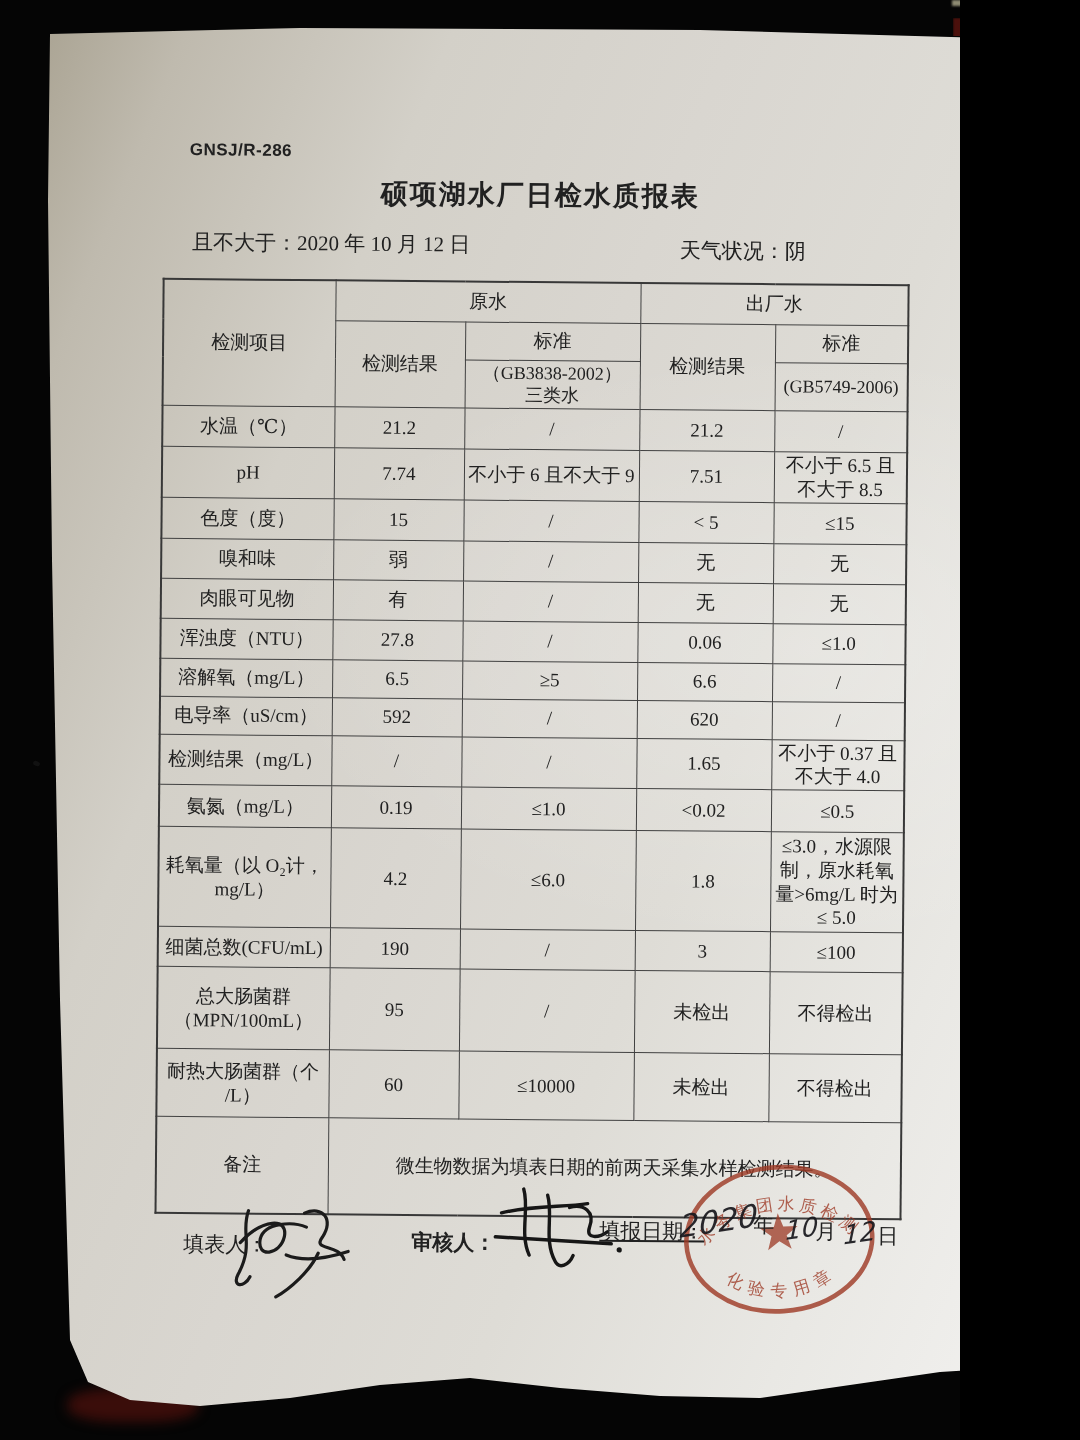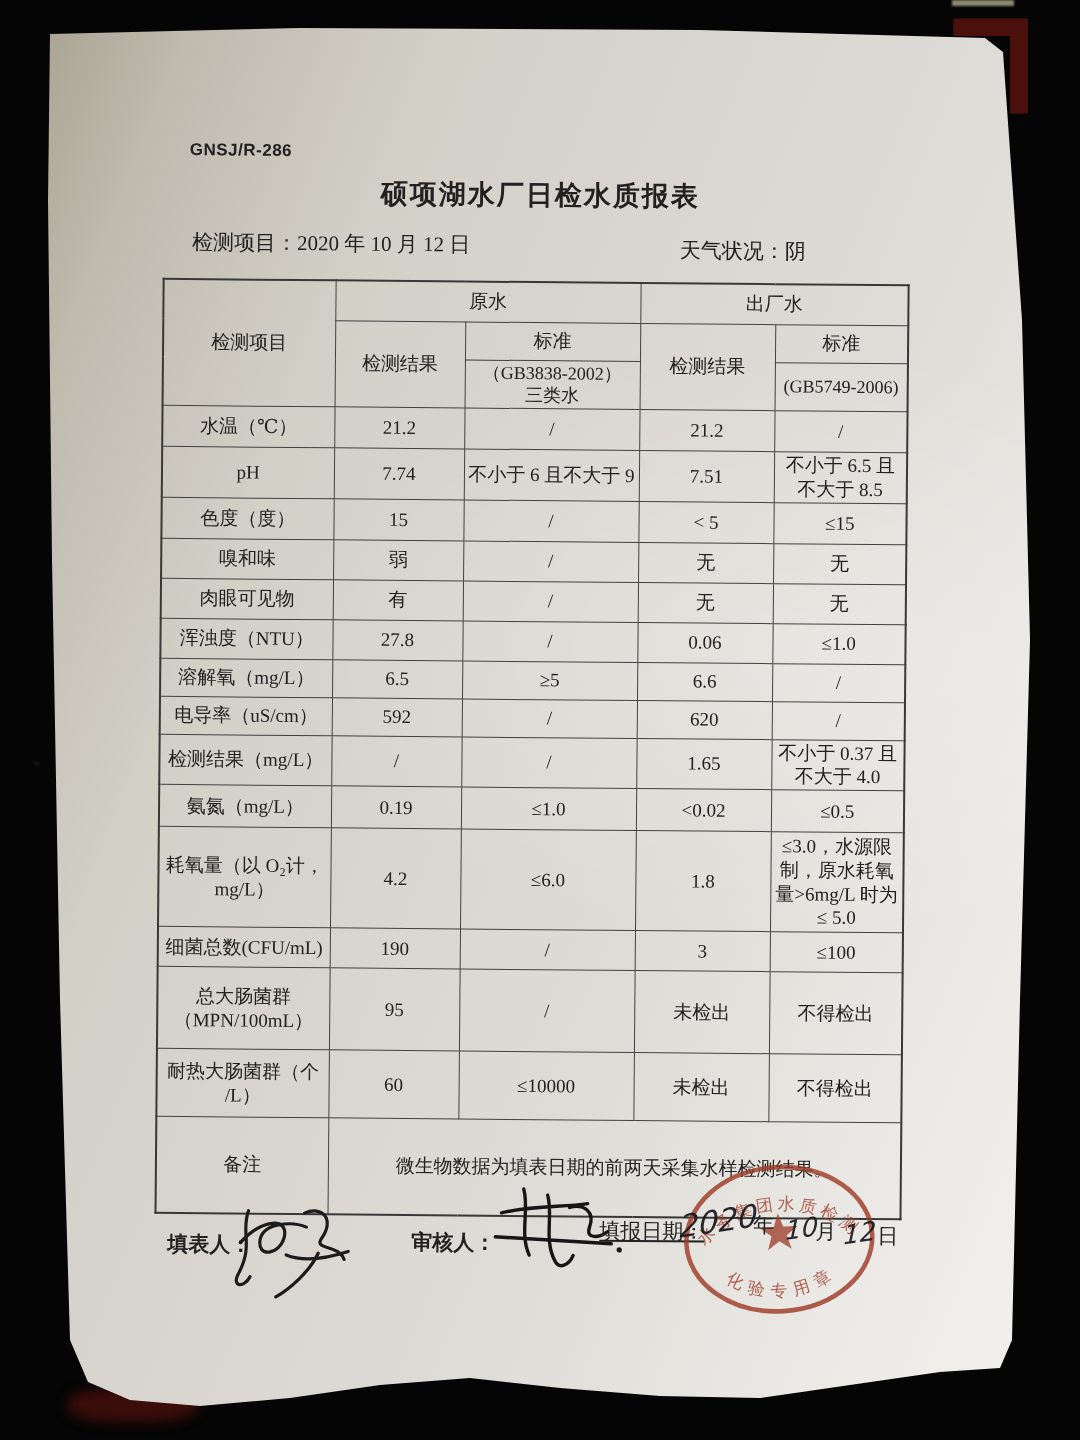--- a/index.html
+++ b/index.html
@@ -1,16 +1,16 @@
 <!DOCTYPE html>
 <html><head>
 <meta charset="utf-8">
 <style>
   html,body{margin:0;padding:0;background:#000;}
-  .page{position:relative;width:1080px;height:1440px;background:#050505;overflow:hidden;
+  .page{position:relative;width:960px;height:1440px;background:#050505;overflow:hidden;
         font-family:"Liberation Serif","DejaVu Serif",serif;color:#212121;}
   
   .frame-mark{position:absolute;left:953px;top:18px;width:77px;height:96px;
         clip-path:polygon(0 0,75px 0,75px 96px,57px 96px,57px 18px,0 18px);
         background:#4b100c;filter:blur(1px);}
   .frame-glow-bl{position:absolute;left:68px;top:1388px;width:130px;height:34px;
         background:#3a0d0a;filter:blur(6px);border-radius:40%;}
   .top-sliver{position:absolute;left:952px;top:0;width:62px;height:6px;background:#8d8a72;filter:blur(1px);}
   
   .paper{position:absolute;left:0;top:0;width:1080px;height:1440px;
@@ -57,21 +57,21 @@
   <div class="top-sliver"></div>
   <div class="frame-glow-bl"></div>
   <div class="paper"></div>
   <div class="speck"></div>
 
   <div class="content">
 
     <div class="form-code">GNSJ/R-286</div>
     <div class="title">硕项湖水厂日检水质报表</div>
 
-    <div class="meta sample"><span>检测项目：</span><span>2020 年 10 月  12 日</span></div>
+    <div class="meta sample"><span>且不大于：</span><span>2020 年 10 月  12 日</span></div>
     <div class="meta weather"><span>天气状况：</span><span>阴</span></div>
 
     <table class="report">
       <colgroup>
           <col style="width:172px">
           <col style="width:130px">
           <col style="width:175px">
           <col style="width:135px">
           <col style="width:133px">
         </colgroup>
@@ -195,21 +195,21 @@
           <td>未检出</td>
           <td>不得检出</td>
         </tr>
         <tr style="height:96px">
           <td>备注</td>
           <td colspan="4" class="remark-text">微生物数据为填表日期的前两天采集水样检测结果。</td>
         </tr>
       </tbody>
     </table>
 
-    <span class="foot-label" style="left:176px;top:1230px;font-weight:bold;">填表人：</span>
+    <span class="foot-label" style="left:192px;top:1230px;">填表人：</span>
     <svg class="sig" style="left:235px;top:1192px;" width="150" height="110" viewBox="0 0 150 110">
       <g fill="none" stroke="#1b1b1b" stroke-width="3.2" stroke-linecap="round">
         <path d="M22 18 C 14 40, 28 52, 12 82 C 6 94, 18 96, 24 84"></path>
         <path d="M14 50 C 36 26, 62 24, 58 44 C 54 62, 30 66, 34 46 C 38 30, 66 28, 80 34"></path>
         <path d="M78 20 C 96 12, 108 26, 96 44 C 86 58, 112 50, 118 66"></path>
         <path d="M60 62 C 80 70, 104 64, 122 58"></path>
         <path d="M92 60 C 84 78, 64 96, 50 104"></path>
       </g>
     </svg>
 

